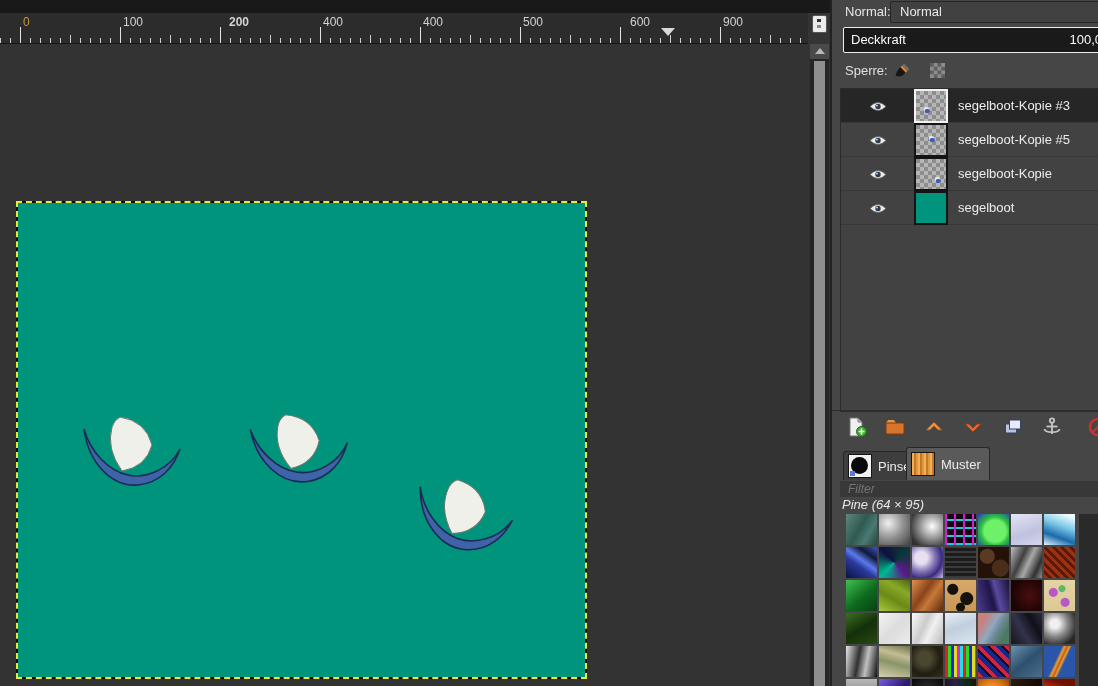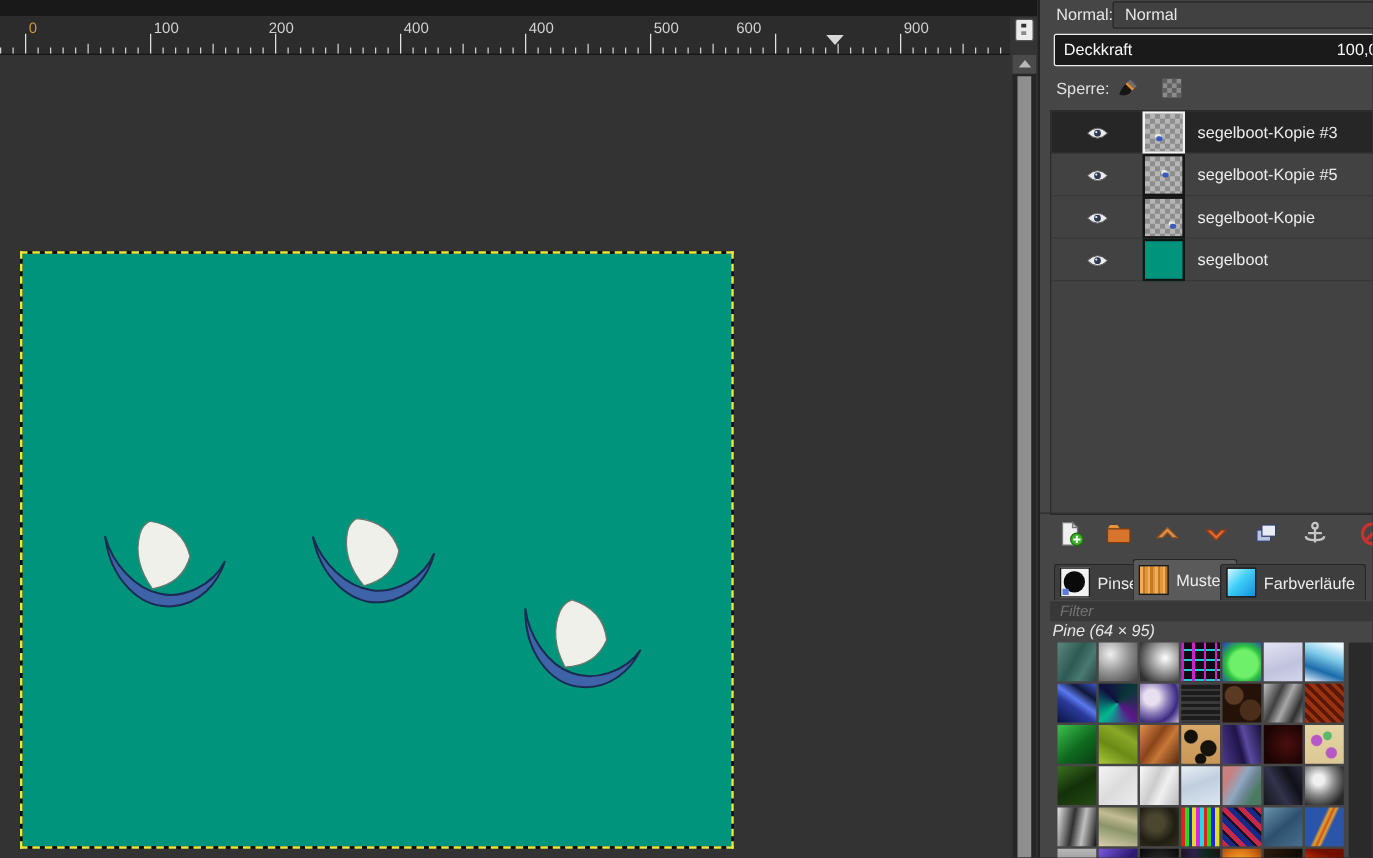--- a/index.html
+++ b/index.html
@@ -166,25 +166,25 @@
         <div class="tick" style="left: 730px;"></div>
         <div class="tick" style="left: 740px;"></div>
         <div class="tick" style="left: 750px;"></div>
         <div class="tick" style="left: 760px;"></div>
         <div class="tick mid" style="left: 770px;"></div>
         <div class="tick" style="left: 780px;"></div>
         <div class="tick" style="left: 790px;"></div>
         <div class="tick" style="left: 800px;"></div>
         <div class="rlabel" style="left: 23px; color: rgb(200, 154, 60);">0</div>
         <div class="rlabel" style="left: 123px;">100</div>
-        <div class="rlabel" style="left: 215px;">200</div>
+        <div class="rlabel" style="left: 229px; font-weight: bold;">200</div>
         <div class="rlabel" style="left: 323px;">400</div>
         <div class="rlabel" style="left: 423px;">400</div>
         <div class="rlabel" style="left: 523px;">500</div>
-        <div class="rlabel" style="left: 589px;">600</div>
+        <div class="rlabel" style="left: 630px;">600</div>
         <div class="rlabel" style="left: 723px;">900</div>
         <div class="rmarker" style="left: 661px;"></div>
       </div>
     <div class="ruler-corner">
         <i class="d1"></i>
         <i class="d2"></i>
       </div>
     <div class="canvas-area">
       <div class="gimp-canvas" style="left: 18px; top: 159px; width: 567px; height: 474px; background: rgb(0, 148, 124);">
           <div class="boat" style="left: 57px; top: 212px; transform: rotate(0deg);"><svg viewBox="0 0 110 82" width="112" height="82">
@@ -324,24 +324,20 @@
       </div>
 
     <div class="tab-bar">
         <div class="tab" style="left: 11px;">
           <div class="tab-icon brush-tab-icon"></div>
           <div class="tab-label">Pinsel</div>
         </div>
         <div class="tab active" style="left: 74px;">
           <div class="tab-icon pattern-tab-icon"></div>
           <div class="tab-label">Muster</div>
-        </div>
-        <div class="tab" style="left: 144px;">
-          <div class="tab-icon gradient-tab-icon"></div>
-          <div class="tab-label">Farbverläufe</div>
         </div>
       </div>
 
     <input class="filter-box" placeholder="Filter" style="">
 
     <div class="pattern-title">Pine (64 × 95)</div>
 
     <div class="pattern-grid">
         <div class="pat" style="background: linear-gradient(120deg, rgb(92, 136, 128), rgb(46, 90, 82) 45%, rgb(74, 122, 114) 70%, rgb(36, 70, 63));"></div>
         <div class="pat" style="background: radial-gradient(circle at 30% 30%, rgb(240, 240, 240), rgb(144, 144, 144) 50%, rgb(64, 64, 64));"></div>

